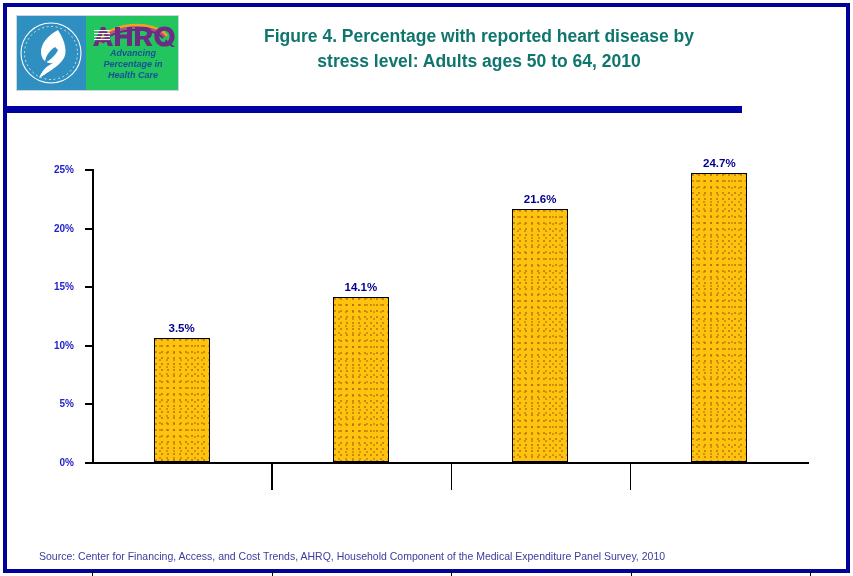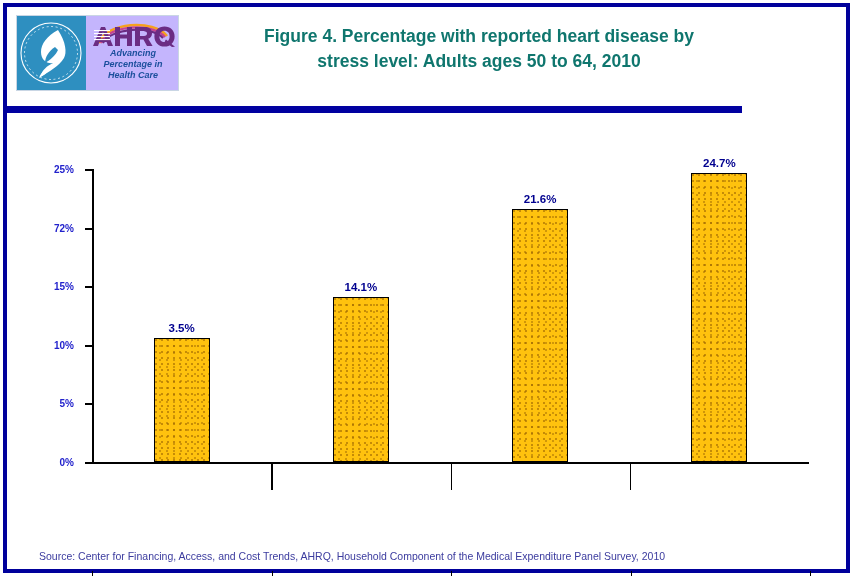--- a/index.html
+++ b/index.html
@@ -52,21 +52,21 @@
   .logo-seal {
     width: 69px;
     height: 100%;
     background: #2e8fc0;
     position: relative;
     overflow: hidden;
   }
   .logo-right {
     flex: 1;
     position: relative;
-    background: #c4b5fd;
+    background: #22c55e;
     overflow: hidden;
     text-decoration: underline;
   }
   .ahrq-arc {
     position: absolute;
     left: 10px;
     top: 2px;
     width: 74px;
     height: 26px;
   }
@@ -310,21 +310,21 @@
             <div class="ytick" style="top: 80%;">
               <div class="ylabel">5%</div>
             </div>
             <div class="ytick" style="top: 60%;">
               <div class="ylabel">10%</div>
             </div>
             <div class="ytick" style="top: 40%;">
               <div class="ylabel">15%</div>
             </div>
             <div class="ytick" style="top: 20%;">
-              <div class="ylabel">72%</div>
+              <div class="ylabel">20%</div>
             </div>
             <div class="ytick" style="top: 0%;">
               <div class="ylabel">25%</div>
             </div>
           </div>
         <div id="xgrids">
             <div class="xgrid" style="left: 25%;"></div>
             <div class="xgrid" style="left: 50%;"></div>
             <div class="xgrid" style="left: 75%;"></div>
           </div>

